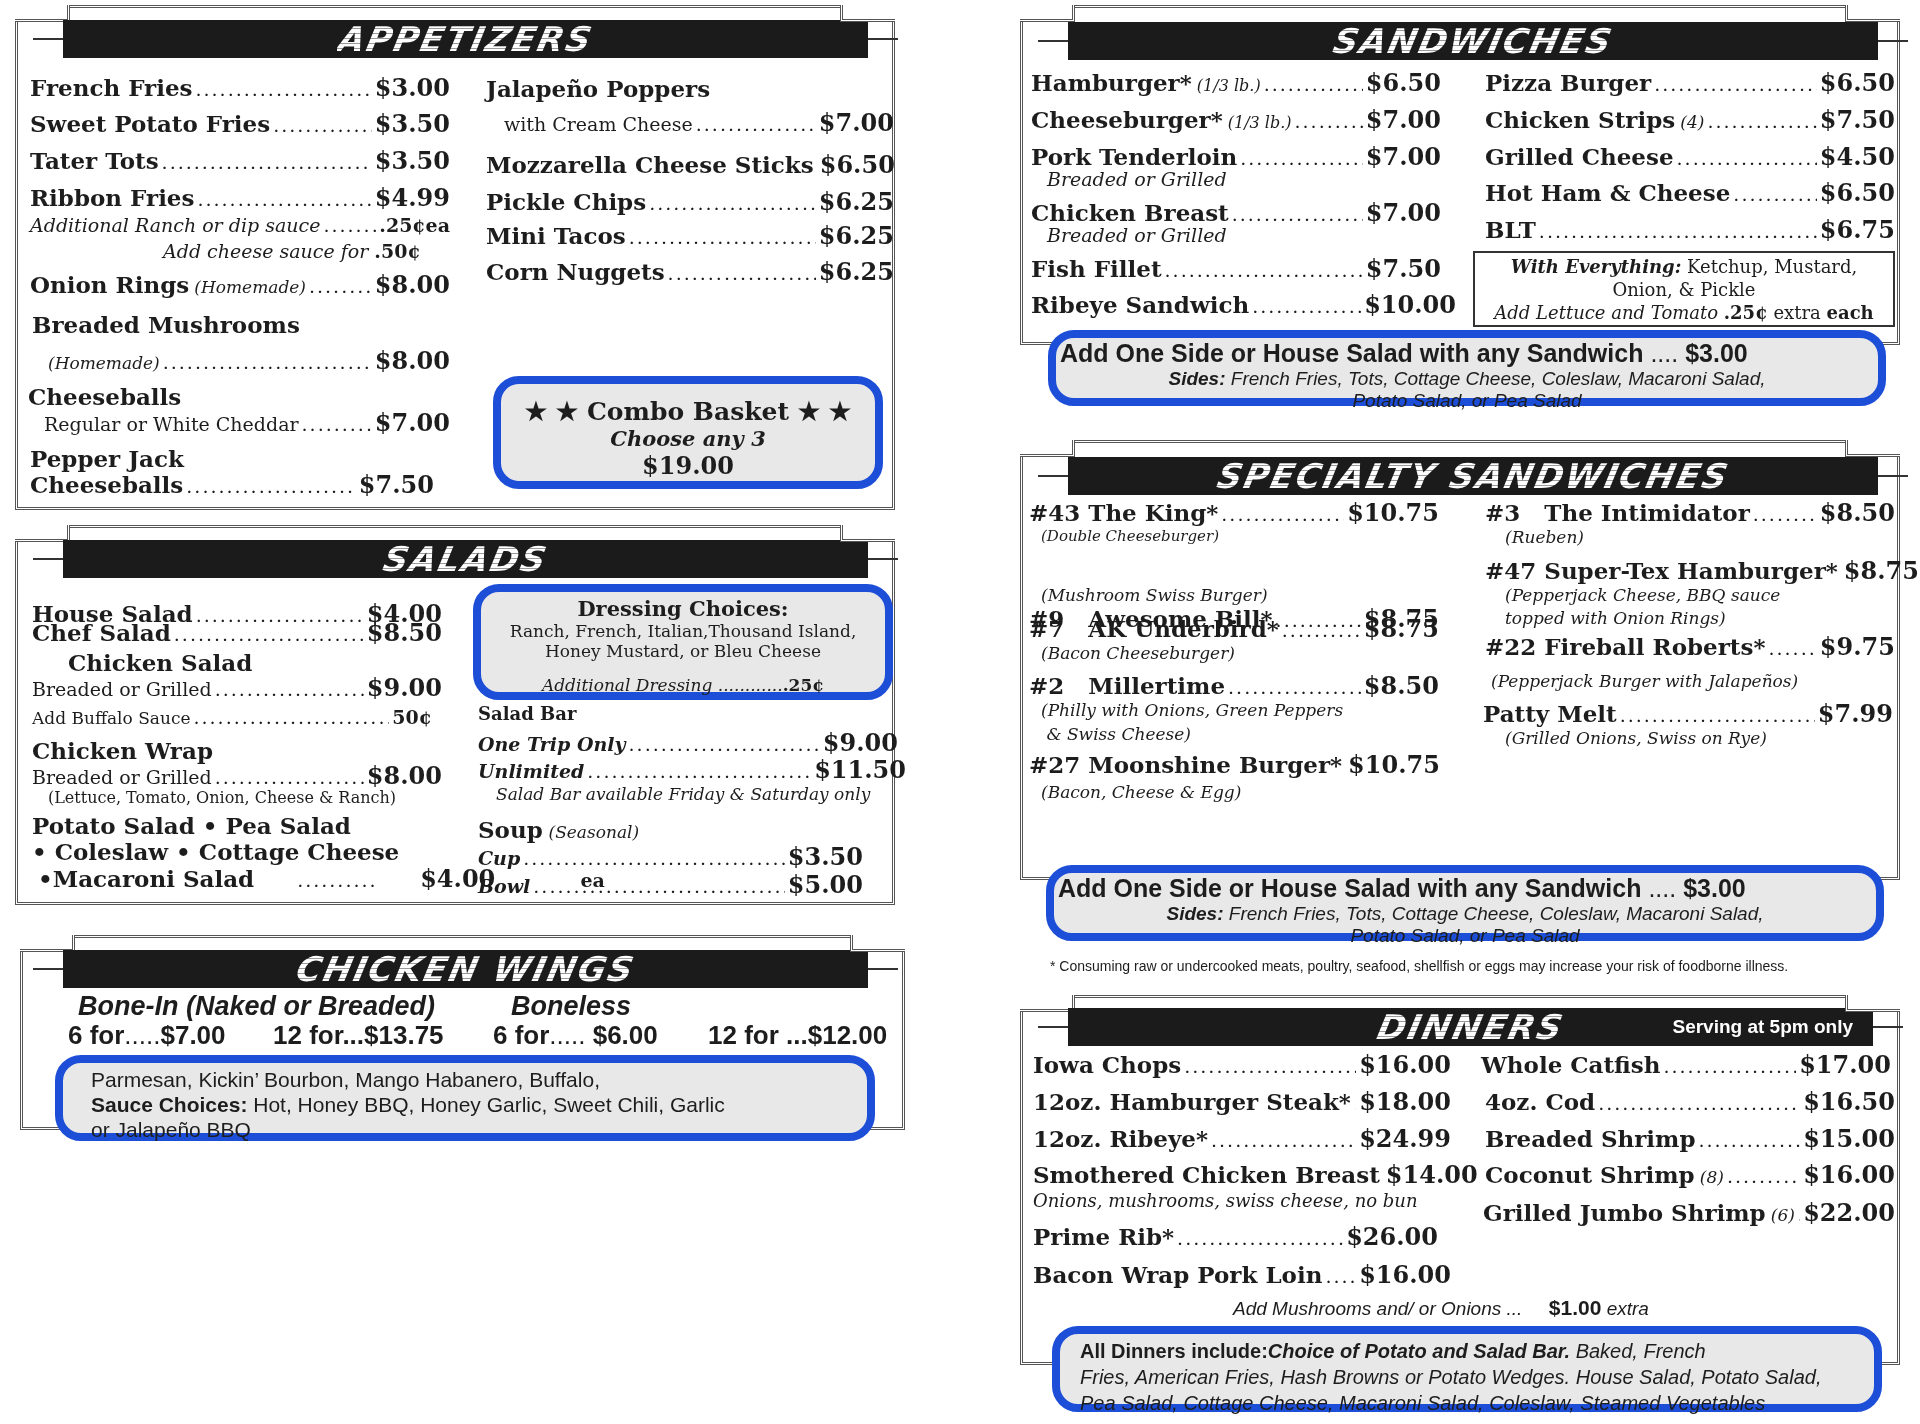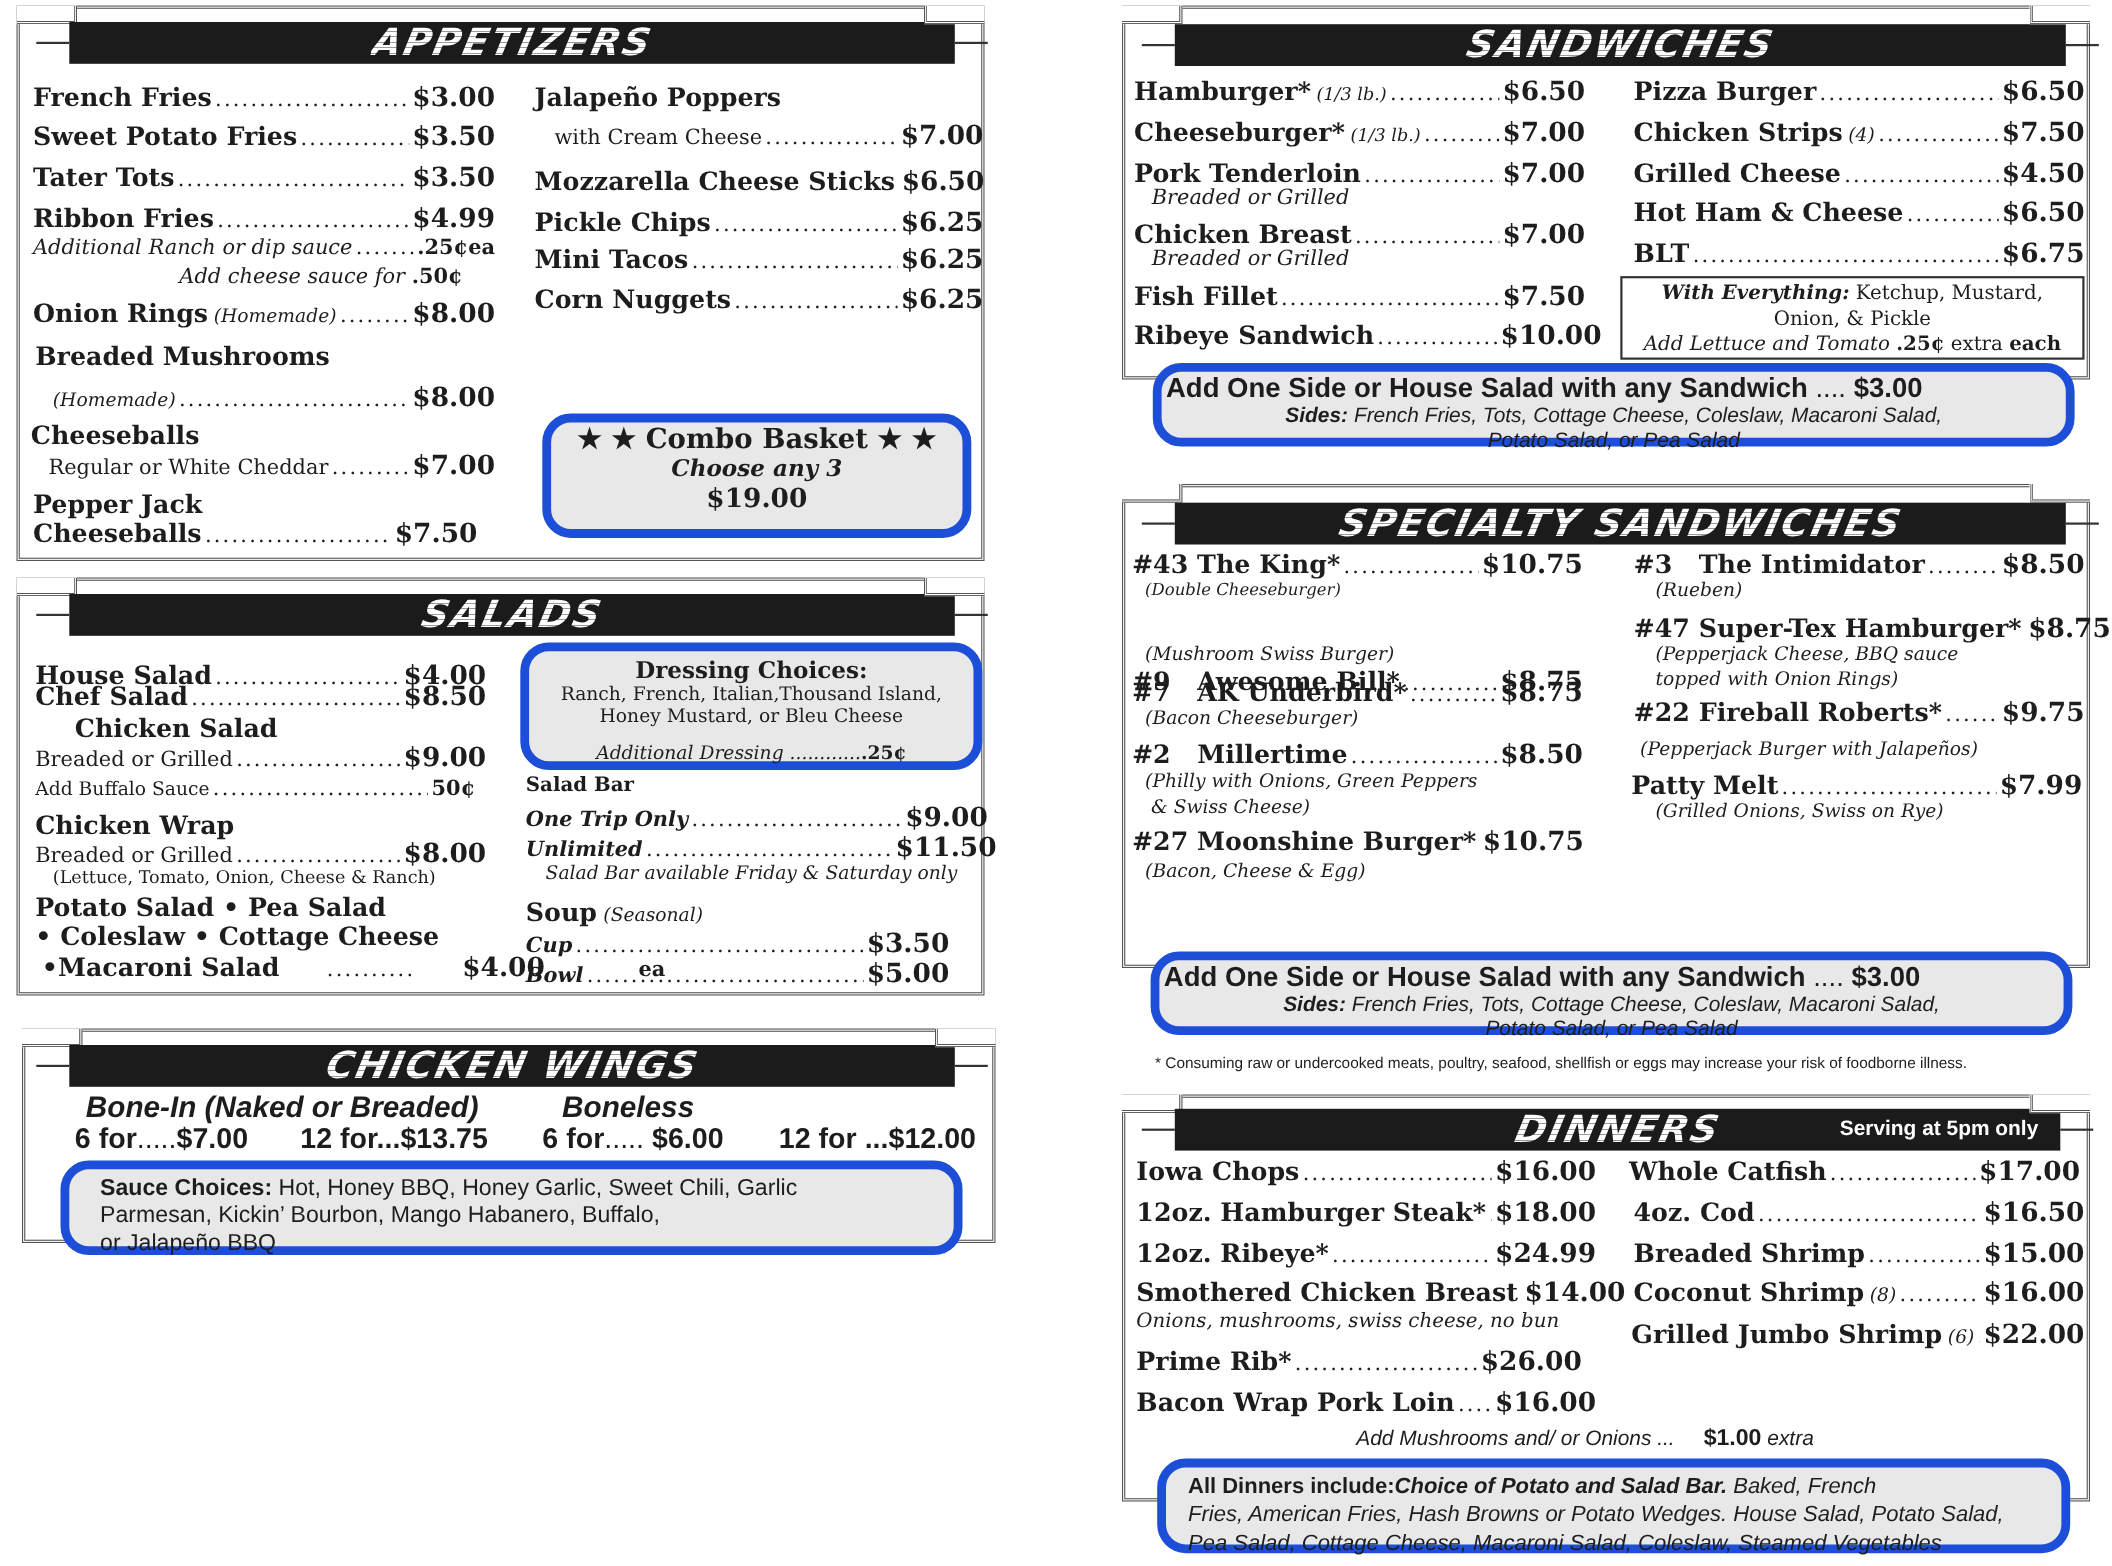--- a/index.html
+++ b/index.html
@@ -114,21 +114,21 @@
     <span class="nm">Mini Tacos</span>
       <span class="dots"></span>
       <span class="pr">$6.25</span>
   </div>
   <div class="row" style="left:468px;top:249px;width:408px;">
     <span class="nm">Corn Nuggets</span>
       <span class="dots"></span>
       <span class="pr">$6.25</span>
   </div>
 
-  <div class="pill" style="left:475px;top:368px;width:390px;height:113px;padding-top:0;">
+  <div class="pill" style="left:475px;top:368px;width:390px;height:113px;padding-top:13px;">
     <div style="font-weight:bold;font-size:25px;">★ ★  Combo Basket ★ ★</div>
     <div style="font-weight:bold;font-style:italic;font-size:21px;">Choose any 3</div>
     <div style="font-weight:bold;font-size:24px;">$19.00</div>
   </div>
 </section>
 
 <section class="panel" style="left:15px;top:525px;width:880px;height:380px;">
   <div class="hdr" style="left:45px;top:12px;width:805px;">
     <span class="tick-l"></span>
     <span class="ttl">Salads</span>
@@ -211,22 +211,22 @@
     <span class="ttl">Chicken Wings</span>
     <span class="tick-r"></span>
   </div>
   <div class="note cond" style="left:55px;top:53px;font-size:27px;font-weight:bold;font-style:italic;">Bone-In (Naked or Breaded)</div>
   <div class="note cond" style="left:488px;top:53px;font-size:27px;font-weight:bold;font-style:italic;">Boneless</div>
   <div class="note cond" style="left:45px;top:82px;font-size:26px;font-weight:bold;"><span>6 for</span><span style="font-weight:normal">.....</span><span>$7.00</span></div>
   <div class="note cond" style="left:250px;top:82px;font-size:26px;font-weight:bold;"><span>12 for</span>...<span>$13.75</span></div>
   <div class="note cond" style="left:470px;top:82px;font-size:26px;font-weight:bold;"><span>6 for</span><span style="font-weight:normal">.....</span> <span>$6.00</span></div>
   <div class="note cond" style="left:685px;top:82px;font-size:26px;font-weight:bold;"><span>12 for</span> ...<span>$12.00</span></div>
   <div class="pill cond" style="left:32px;top:117px;width:820px;height:86px;text-align:left;padding:4px 0 0 28px;font-size:21px;line-height:25px;">
+    <div>Parmesan, Kickin’ Bourbon, Mango Habanero, Buffalo,</div>
     <div><b>Sauce Choices:</b> <span>Hot, Honey BBQ, Honey Garlic, Sweet Chili, Garlic</span></div>
-    <div>Parmesan, Kickin’ Bourbon, Mango Habanero, Buffalo,</div>
     <div>or Jalapeño BBQ</div>
   </div>
 </section>
 
 <section class="panel" style="left:1020px;top:5px;width:880px;height:340px;">
   <div class="hdr" style="left:45px;top:14px;width:810px;">
     <span class="tick-l"></span>
     <span class="ttl">Sandwiches</span>
     <span class="tick-r"></span>
   </div>

